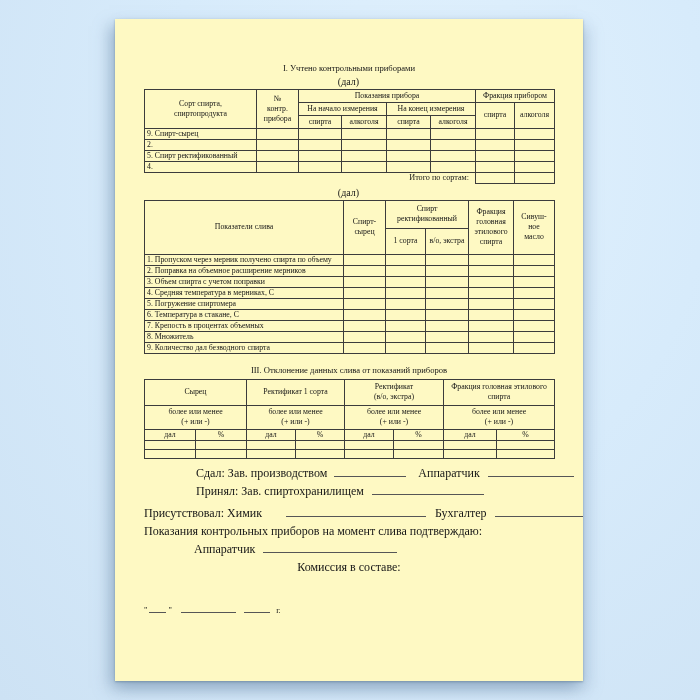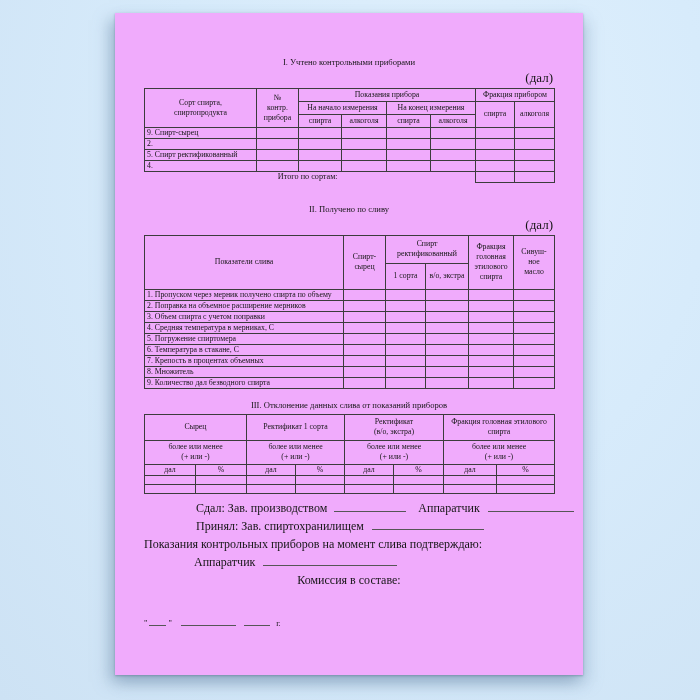--- a/index.html
+++ b/index.html
@@ -2,37 +2,37 @@
 <html><head>
 <meta charset="utf-8">
 <style>
   html,body{margin:0;padding:0;}
   body{
     width:700px;height:700px;overflow:hidden;position:relative;
     background:radial-gradient(ellipse at 62% 22%, #e1f1fd 0%, #d7ebfb 45%, #cde2f4 100%);
     font-family:"Liberation Serif","DejaVu Serif",serif;color:#161616;
   }
   .page{
-    position:absolute;left:115px;top:13px;width:468px;height:662px;
-    background:#f0abfc;box-sizing:border-box;padding:0 29px;
+    position:absolute;left:115px;top:19px;width:468px;height:662px;
+    background:#fef9c3;box-sizing:border-box;padding:0 29px;
     box-shadow:0 1px 2px rgba(90,115,140,.55),
                -6px 7px 14px rgba(112,142,172,.5),
                5px 8px 14px rgba(125,155,185,.35);
   }
   .sec-title{text-align:center;font-size:8.6px;}
   #sec1-title{margin-top:44px;}
-  .unit-row{text-align:right;font-size:13px;margin:3px 1px 2px 0;}
+  .unit-row{text-align:center;font-size:10px;margin:3px 1px 2px 0;}
   table{width:410px;border-collapse:collapse;table-layout:fixed;font-size:7.8px;}
   th,td{border:1px solid #3c3c3c;font-weight:normal;padding:0 2px;
         text-align:center;vertical-align:middle;line-height:1.28;overflow:hidden;}
   .pre{white-space:pre-line;}
   .lbl{text-align:left;}
   .t1 tbody td{height:10px;}
   .t1 thead th{padding-top:1px;padding-bottom:1px;}
-  .total-label{border:none;padding-right:6px;font-size:8.2px;height:13px;}
+  .total-label{border:none;text-align:right;padding-right:6px;font-size:8.2px;height:13px;}
   .t2{margin-top:0;}
   .t2 thead tr:nth-child(1) th{height:27px;}
   .t2 thead tr:nth-child(2) th{height:25px;margin-top:35px;}
   .t2 tbody td{height:9px;}
   .sec-gap1{margin-top:21px;}
   .sec-gap2{margin-top:11px;margin-bottom:4px;}
   .t3 thead tr:nth-child(1) th{height:25px;}
   .t3 thead tr:nth-child(2) th{height:23px;}
   .t3 thead tr:nth-child(3) th{height:10px;}
   .t3 tbody td{height:8px;}
@@ -128,21 +128,20 @@
         <td></td>
       </tr>
       <tr>
         <td colspan="6" class="total-label">Итого по сортам:</td>
         <td></td>
         <td></td>
       </tr>
     </tbody>
   </table>
 
-  <div class="sec-title sec-gap1">II. Получено по сливу</div>
   <div class="unit-row">(дал)</div>
 
   <table class="t2">
     <colgroup>
       <col style="width:199px">
         <col style="width:42px">
         <col style="width:40px">
       <col style="width:43px">
         <col style="width:45px">
         <col style="width:41px">
@@ -314,20 +313,26 @@
     <div class="sig-line ind1">
       <span>Сдал: Зав. производством</span>
       <span class="u" style="width:72px;margin-left:4px;"></span>
       <span style="margin-left:9px;">Аппаратчик</span>
       <span class="u" style="width:86px;margin-left:5px;"></span>
     </div>
     <div class="sig-line ind1">
       <span>Принял: Зав. спиртохранилищем</span>
       <span class="u" style="width:112px;margin-left:5px;"></span>
     </div>
+    <div class="sig-line" style="margin-top:7px;">
+      <span>Присутствовал: Химик</span>
+      <span class="u" style="width:140px;margin-left:21px;"></span>
+      <span style="margin-left:6px;">Бухгалтер</span>
+      <span class="u" style="width:88px;margin-left:5px;"></span>
+    </div>
     <div class="sig-line">Показания контрольных приборов на момент слива подтверждаю:</div>
     <div class="sig-line ind2">
       <span>Аппаратчик</span>
       <span class="u" style="width:134px;margin-left:5px;"></span>
     </div>
     <div class="sig-line center" style="margin-top:2px;">Комиссия в составе:</div>
   </div>
 
   <div class="date-block">
     <span>"</span><span class="u" style="width:17px;margin:0 2px;"></span><span>"</span>

